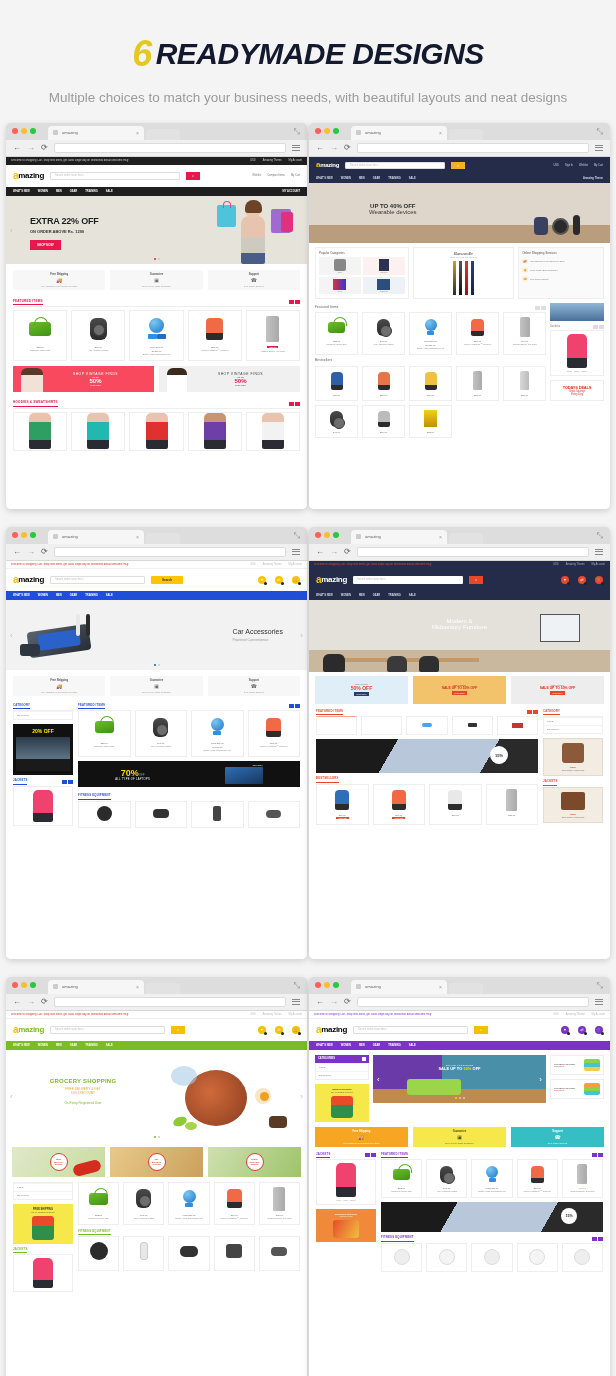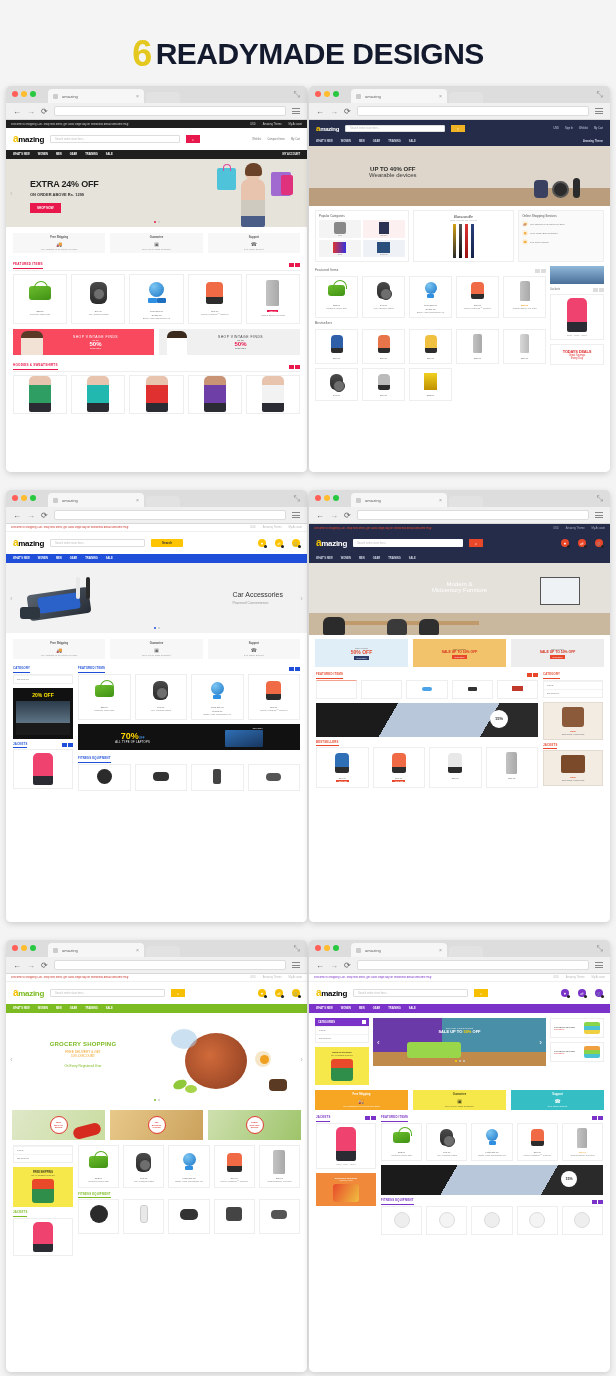--- a/index.html
+++ b/index.html
@@ -4,21 +4,21 @@
 <style>
   * { box-sizing: border-box; margin:0; padding:0; }
   body {
     width:616px; height:1376px;
     background:#f4f4f4;
     font-family:"Liberation Sans", sans-serif;
     overflow:hidden;
   }
   
   .page-header { text-align:center; padding:36px 20px 14px; }
-  .page-title { font-size:30px; font-weight:bold; color:#131a2e; letter-spacing:-0.5px; line-height:1; }
+  .page-title { font-size:30px; font-weight:bold; color:#131a2e; letter-spacing:-0.5px; line-height:1;font-style:italic; }
   .page-title .num { color:#e4c81f; font-size:36px; font-weight:bold; margin-right:4px; vertical-align:-2px;}
   .page-sub { margin:16px auto 0; max-width:560px; font-size:13.5px; color:#9b9b9b; line-height:1.55; }
 
   
   .grid { display:grid; grid-template-columns:1fr 1fr; gap:18px 2px; padding:0 6px; }
   .mock { position:relative; }
 
   
   .browser { background:#e8e8e8; border-radius:5px 5px 0 0; box-shadow:0 1px 3px rgba(0,0,0,.22); overflow:hidden; }
   .bar-top { height:17px; background:#ddd; position:relative; display:flex; align-items:flex-end; padding-left:6px; }
@@ -133,20 +133,21 @@
           background:linear-gradient(transparent,#fff); pointer-events:none;}
   .shadowwrap { box-shadow:0 2px 6px rgba(0,0,0,.16); border-radius:5px; }
 </style>
 </head>
 <body>
 
 <div class="page-header">
   <div class="page-title">
     <span class="num">6</span><span>READYMADE DESIGNS</span>
   </div>
+  <div class="page-sub">Multiple choices to match your business needs, with beautiful layouts and neat designs</div>
 </div>
 
 <div class="grid">
 
   <div class="mock">
     <div class="browser shadowwrap">
       <div class="bar-top">
         <div class="dots">
           <span class="dot d1"></span>
           <span class="dot d2"></span>
@@ -200,21 +201,21 @@
           <span>WHAT'S NEW</span>
           <span>WOMEN</span>
           <span>MEN</span>
           <span>GEAR</span>
           <span>TRAINING</span>
           <span>SALE</span>
           <span class="right">MY ACCOUNT</span>
         </div>
         <div class="hero" style="height:68px;background:#e6e4da;">
           <div style="position:absolute;left:24px;top:20px;">
-            <div style="font-size:9px;font-weight:bold;color:#1d1d1d;letter-spacing:-.2px;">EXTRA 24% OFF</div>
+            <div style="font-size:9px;font-weight:bold;color:#1d1d1d;letter-spacing:-.2px;">EXTRA 22% OFF</div>
             <div style="font-size:4px;font-weight:bold;color:#333;margin-top:3px;">ON ORDER ABOVE Rs. 1299</div>
             <div style="margin-top:6px;background:#e8174c;color:#fff;font-size:3px;font-weight:bold;padding:3px 7px;display:inline-block;">SHOP NOW</div>
           </div>
           <div style="position:absolute;right:14px;bottom:0;width:78px;height:64px;">
             <div style="position:absolute;left:26px;bottom:0;width:24px;height:48px;background:linear-gradient(180deg,#e8c3ad 0 44%,#cfcabf 44% 78%,#4a5d86 78%);border-radius:8px 8px 2px 2px;"></div>
             <div style="position:absolute;left:30px;top:2px;width:16px;height:16px;border-radius:50%;background:#e9c6ae;"></div>
             <div style="position:absolute;left:30px;top:0;width:17px;height:13px;border-radius:8px 8px 3px 3px;background:#6b4328;"></div>
             <div style="position:absolute;left:2px;top:5px;width:19px;height:22px;background:#4fc3d9;border-radius:2px;"></div>
             <div style="position:absolute;left:8px;top:1px;width:8px;height:7px;border:1.4px solid #d94a9c;border-bottom:none;border-radius:5px 5px 0 0;"></div>
             <div style="position:absolute;right:2px;top:9px;width:20px;height:24px;background:#a06ad0;border-radius:2px;"></div>

